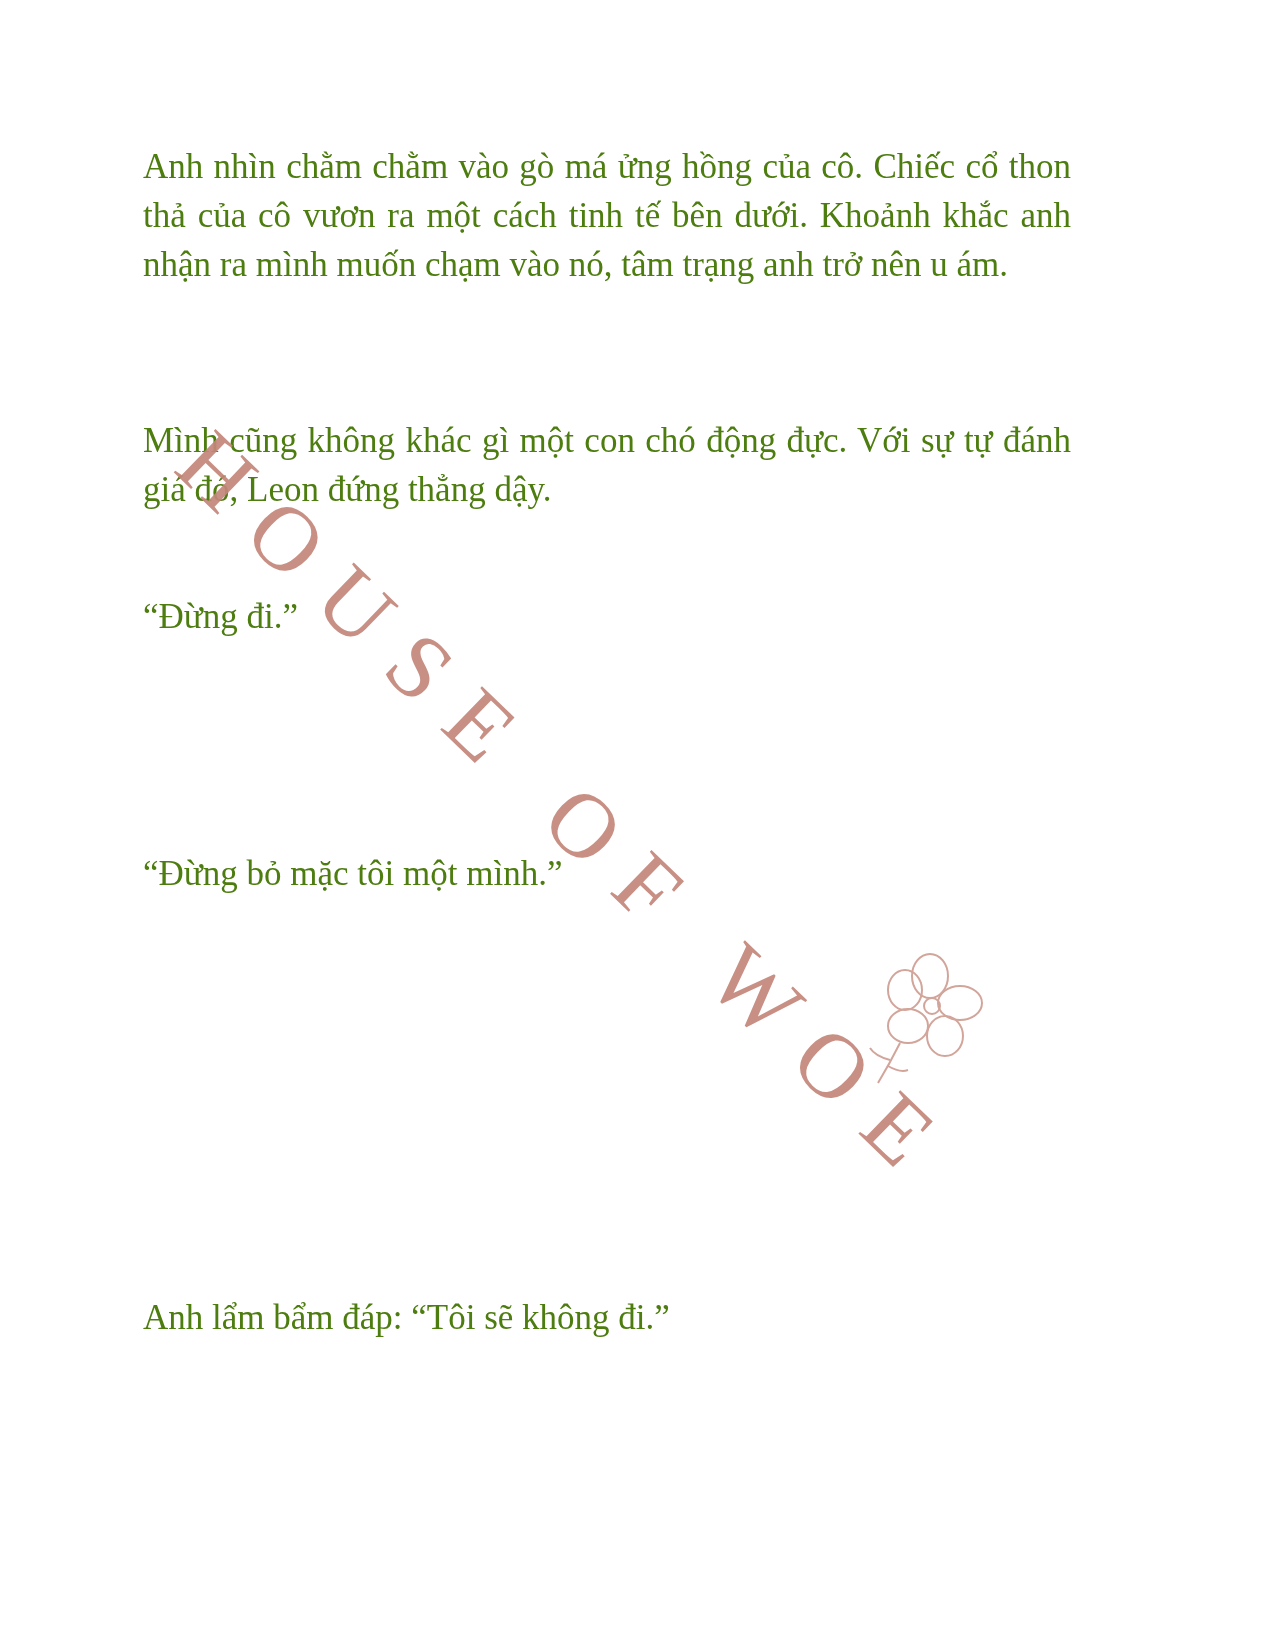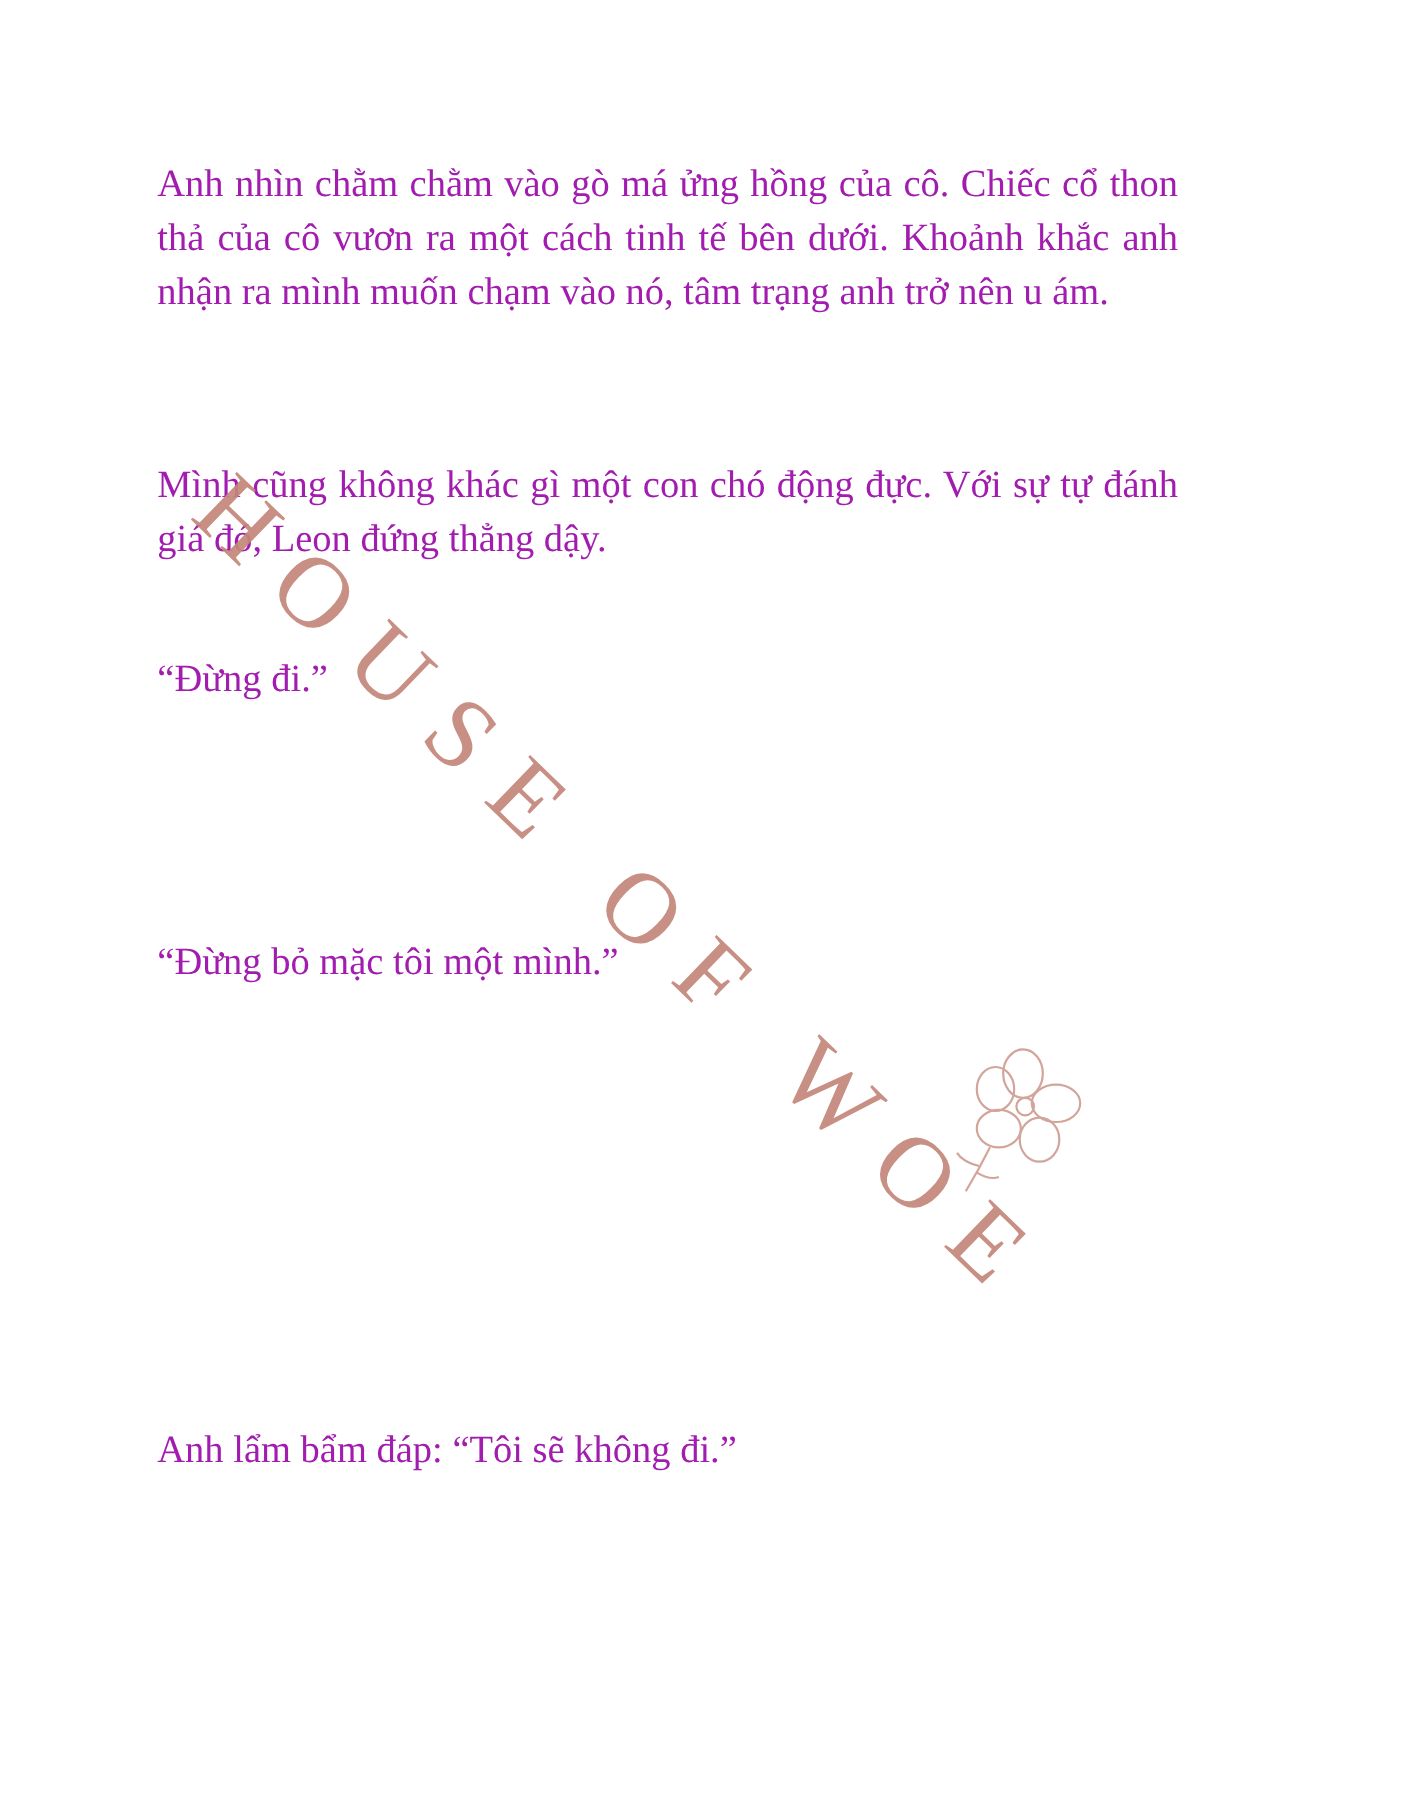--- a/index.html
+++ b/index.html
@@ -5,21 +5,21 @@
   html, body { margin: 0; padding: 0; background: #ffffff; }
   body { width: 1275px; height: 1650px; position: relative; overflow: hidden; }
   .page { position: absolute; left: 0; top: 0; width: 1275px; height: 1650px; background: #fff; }
   .text-block {
     position: absolute;
     left: 143px;
     width: 928px;
     font-family: "Liberation Serif", "DejaVu Serif", serif;
     font-size: 35px;
     line-height: 49px;
-    color: #a21caf;
+    color: #4d7c0f;
     text-align: justify;
     margin: 0;
   }
   .text-block.left { text-align: left; }
   .italic { }
   .watermark {
     position: absolute;
     left: 230px;
     top: 410px;
     transform-origin: 0 0;

